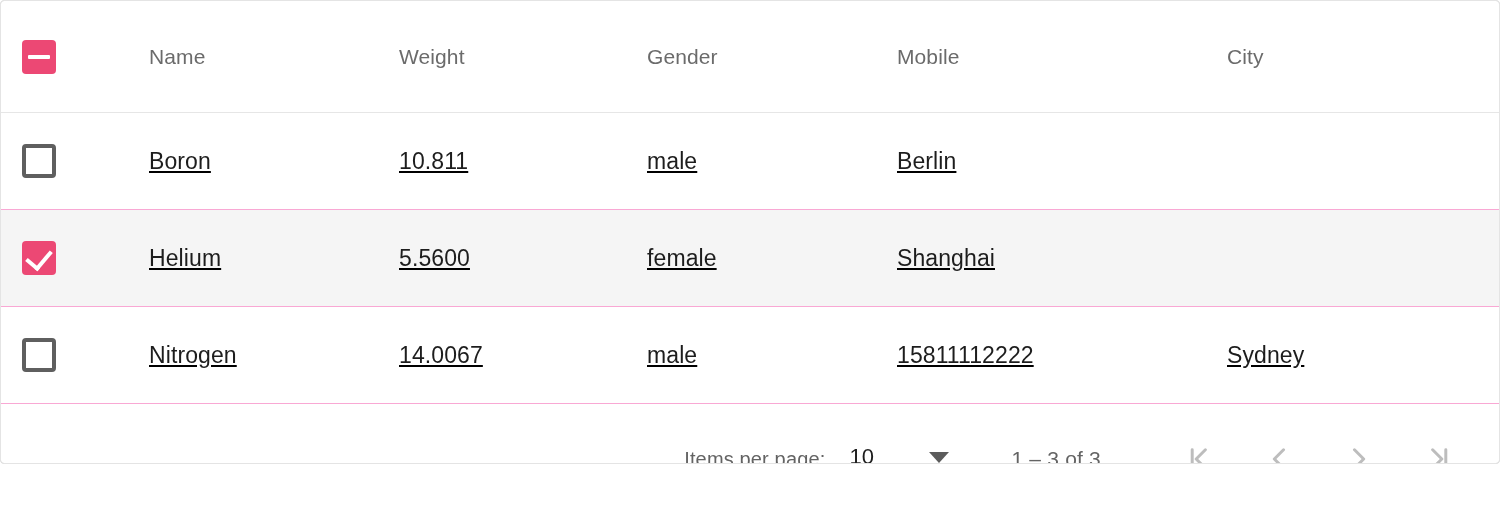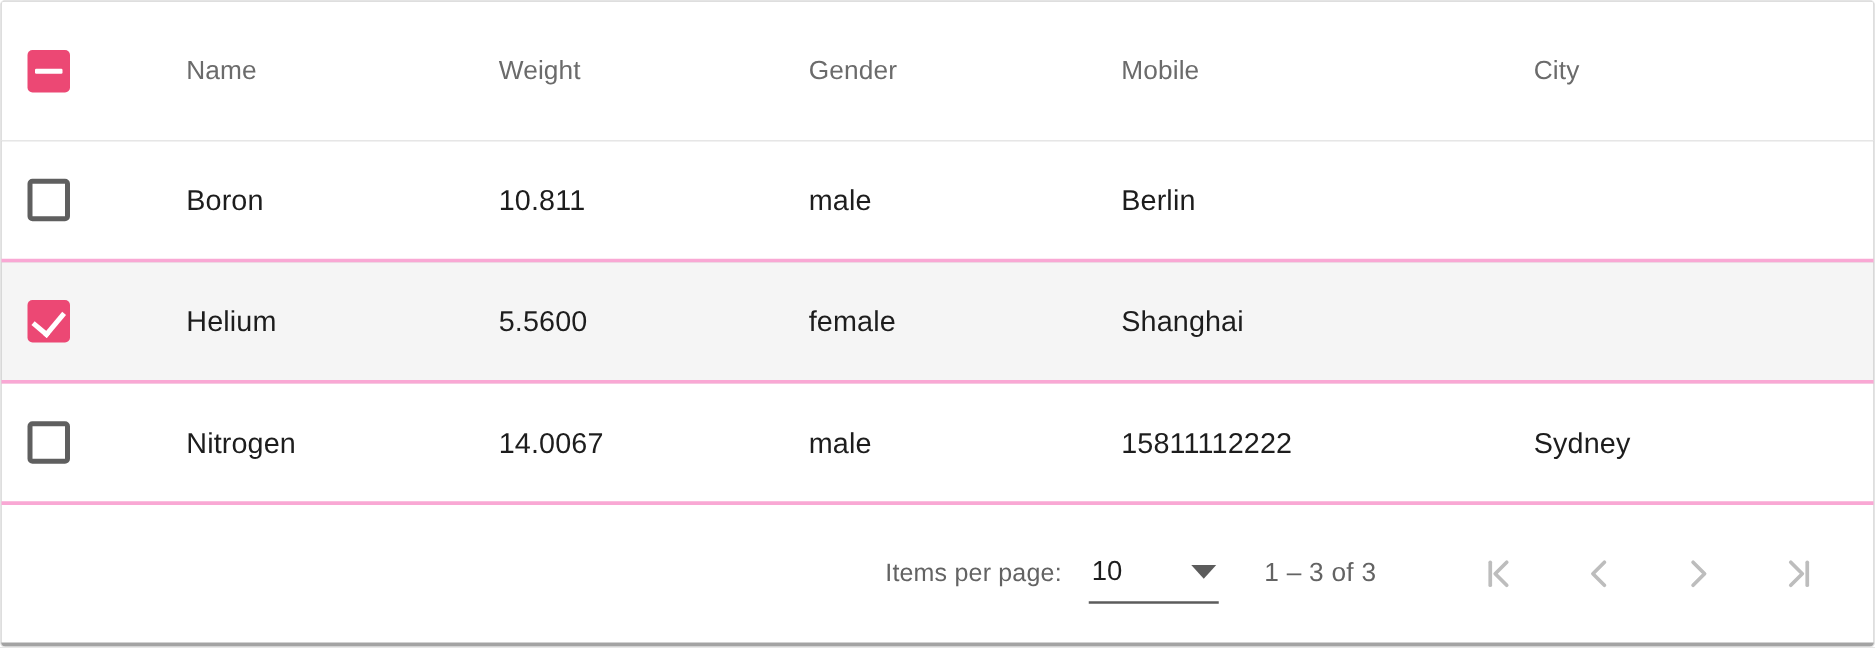--- a/index.html
+++ b/index.html
@@ -10,21 +10,21 @@
   body {
     width: 1500px;
     height: 518px;
     font-family: "Liberation Sans", sans-serif;
     -webkit-font-smoothing: antialiased;
   }
 
   .table-card {
     position: relative;
     width: 1500px;
-    height: 518px;
+    height: 464px;
     box-sizing: border-box;
     background: #a3a3a3;
     border: 1px solid #e4e4e4;
     border-radius: 4px;
     overflow: hidden;
   }
 
   
   .row {
     display: flex;
@@ -35,22 +35,23 @@
   }
 
   .header-row {
     height: 112px;
     border-bottom: 1px solid #e6e6e6;
     background: #ffffff;
   }
 
   .data-row {
     height: 97px;
-    border-bottom: 3px solid #f9a8d4;
-    background: #ffffff;
+    border-bottom: 1px solid #f9a8d4;
+    background: #ffffff;
+    text-decoration: underline;
   }
   .data-row.selected {
     background: #f5f5f5;
   }
 
   .cell {
     box-sizing: border-box;
     display: flex;
     align-items: center;
     flex: 0 0 auto;
@@ -158,21 +159,21 @@
     border-left: 10px solid transparent;
     border-right: 10px solid transparent;
     border-top: 11px solid #5c5c5c;
     margin-right: 2px;
   }
 
   .pg-range {
     color: #636363;
     font-size: 21px;
     letter-spacing: 0.2px;
-    margin-left: 36px;
+    margin-left: 60px;
     white-space: nowrap;
   }
 
   .pg-buttons {
     display: flex;
     align-items: center;
     margin-left: 58px;
   }
   .pg-btn {
     width: 80px;

